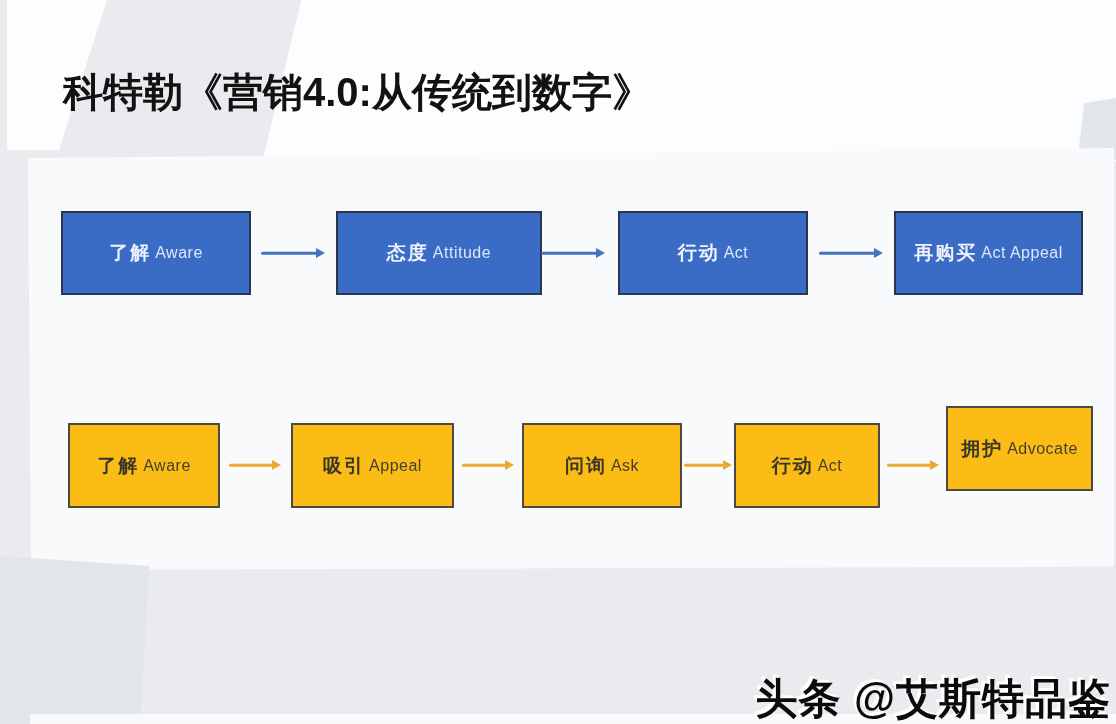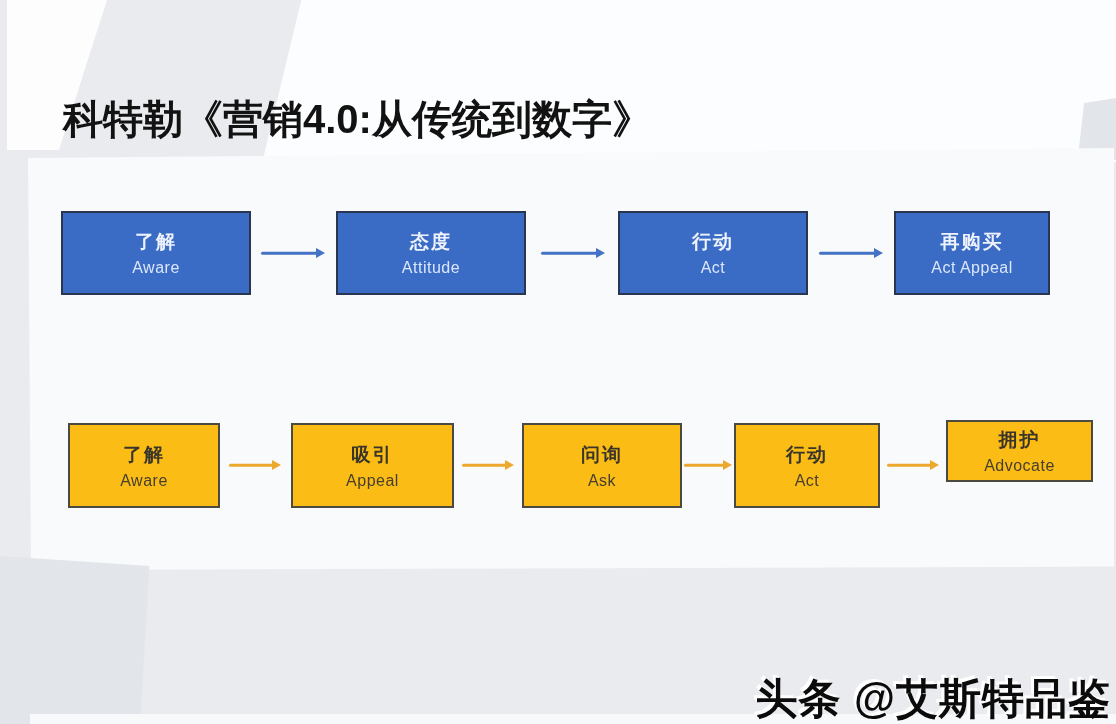--- a/index.html
+++ b/index.html
@@ -44,27 +44,27 @@
   .deco-bottom-strip {
     left:30px; top:714px; width:1086px; height:10px;
     background:#f7f9fb;
   }
 
   
   .title {
     position:absolute; left:63px; top:68px;
     font-size:40px; line-height:1.2;
     font-weight:900; color:#121212;
-    letter-spacing:0px; white-space:nowrap;margin-top:27px;
+    letter-spacing:0px; white-space:nowrap;
   }
 
   
   .stage-box {
     position:absolute;
-    display:flex; flex-direction:column;
+    display:flex; flex-direction:row;
     align-items:center; justify-content:center;
     gap:4px; text-align:center;
   }
   .stage-box .zh { font-size:19px; font-weight:700; letter-spacing:2px; }
   .stage-box .en { font-size:16px; font-weight:400; letter-spacing:0.5px; }
 
   .stage-box.blue {
     background:#3a6cc6;
     border:2px solid #2a3550;
     color:#eef2fc;
@@ -118,29 +118,29 @@
   <div class="deco deco-main-panel"></div>
   <div class="deco deco-bottom-left-gray"></div>
   <div class="deco deco-bottom-strip"></div>
 
   <h1 class="title">科特勒《营销4.0:从传统到数字》</h1>
 
   <div class="stage-box blue" style="left:61px;  top:211px; width:190px; height:84px">
     <div class="zh">了解</div>
     <div class="en">Aware</div>
   </div>
-  <div class="stage-box blue" style="left:336px; top:211px; width:190px; height:84px">
+  <div class="stage-box blue" style="left:336px; top:211px; width:206px; height:84px">
     <div class="zh">态度</div>
     <div class="en">Attitude</div>
   </div>
   <div class="stage-box blue" style="left:618px; top:211px; width:190px; height:84px">
     <div class="zh">行动</div>
     <div class="en">Act</div>
   </div>
-  <div class="stage-box blue" style="left:894px; top:211px; width:156px; height:84px">
+  <div class="stage-box blue" style="left:894px; top:211px; width:189px; height:84px">
     <div class="zh">再购买</div>
     <div class="en">Act Appeal</div>
   </div>
 
   <div class="arrow blue" style="left:261px; top:246px; width:64px">
       <span class="shaft"></span>
       <span class="head"></span>
     </div>
   <div class="arrow blue" style="left:541px; top:246px; width:64px">
       <span class="shaft"></span>
@@ -160,21 +160,21 @@
     <div class="en">Appeal</div>
   </div>
   <div class="stage-box gold" style="left:522px; top:423px; width:160px; height:85px">
     <div class="zh">问询</div>
     <div class="en">Ask</div>
   </div>
   <div class="stage-box gold" style="left:734px; top:423px; width:146px; height:85px">
     <div class="zh">行动</div>
     <div class="en">Act</div>
   </div>
-  <div class="stage-box gold" style="left:946px; top:420px; width:147px; height:62px">
+  <div class="stage-box gold" style="left:946px; top:406px; width:147px; height:85px">
     <div class="zh">拥护</div>
     <div class="en">Advocate</div>
   </div>
 
   <div class="arrow gold" style="left:229px; top:458px; width:52px">
       <span class="shaft"></span>
       <span class="head"></span>
     </div>
   <div class="arrow gold" style="left:462px; top:458px; width:52px">
       <span class="shaft"></span>

